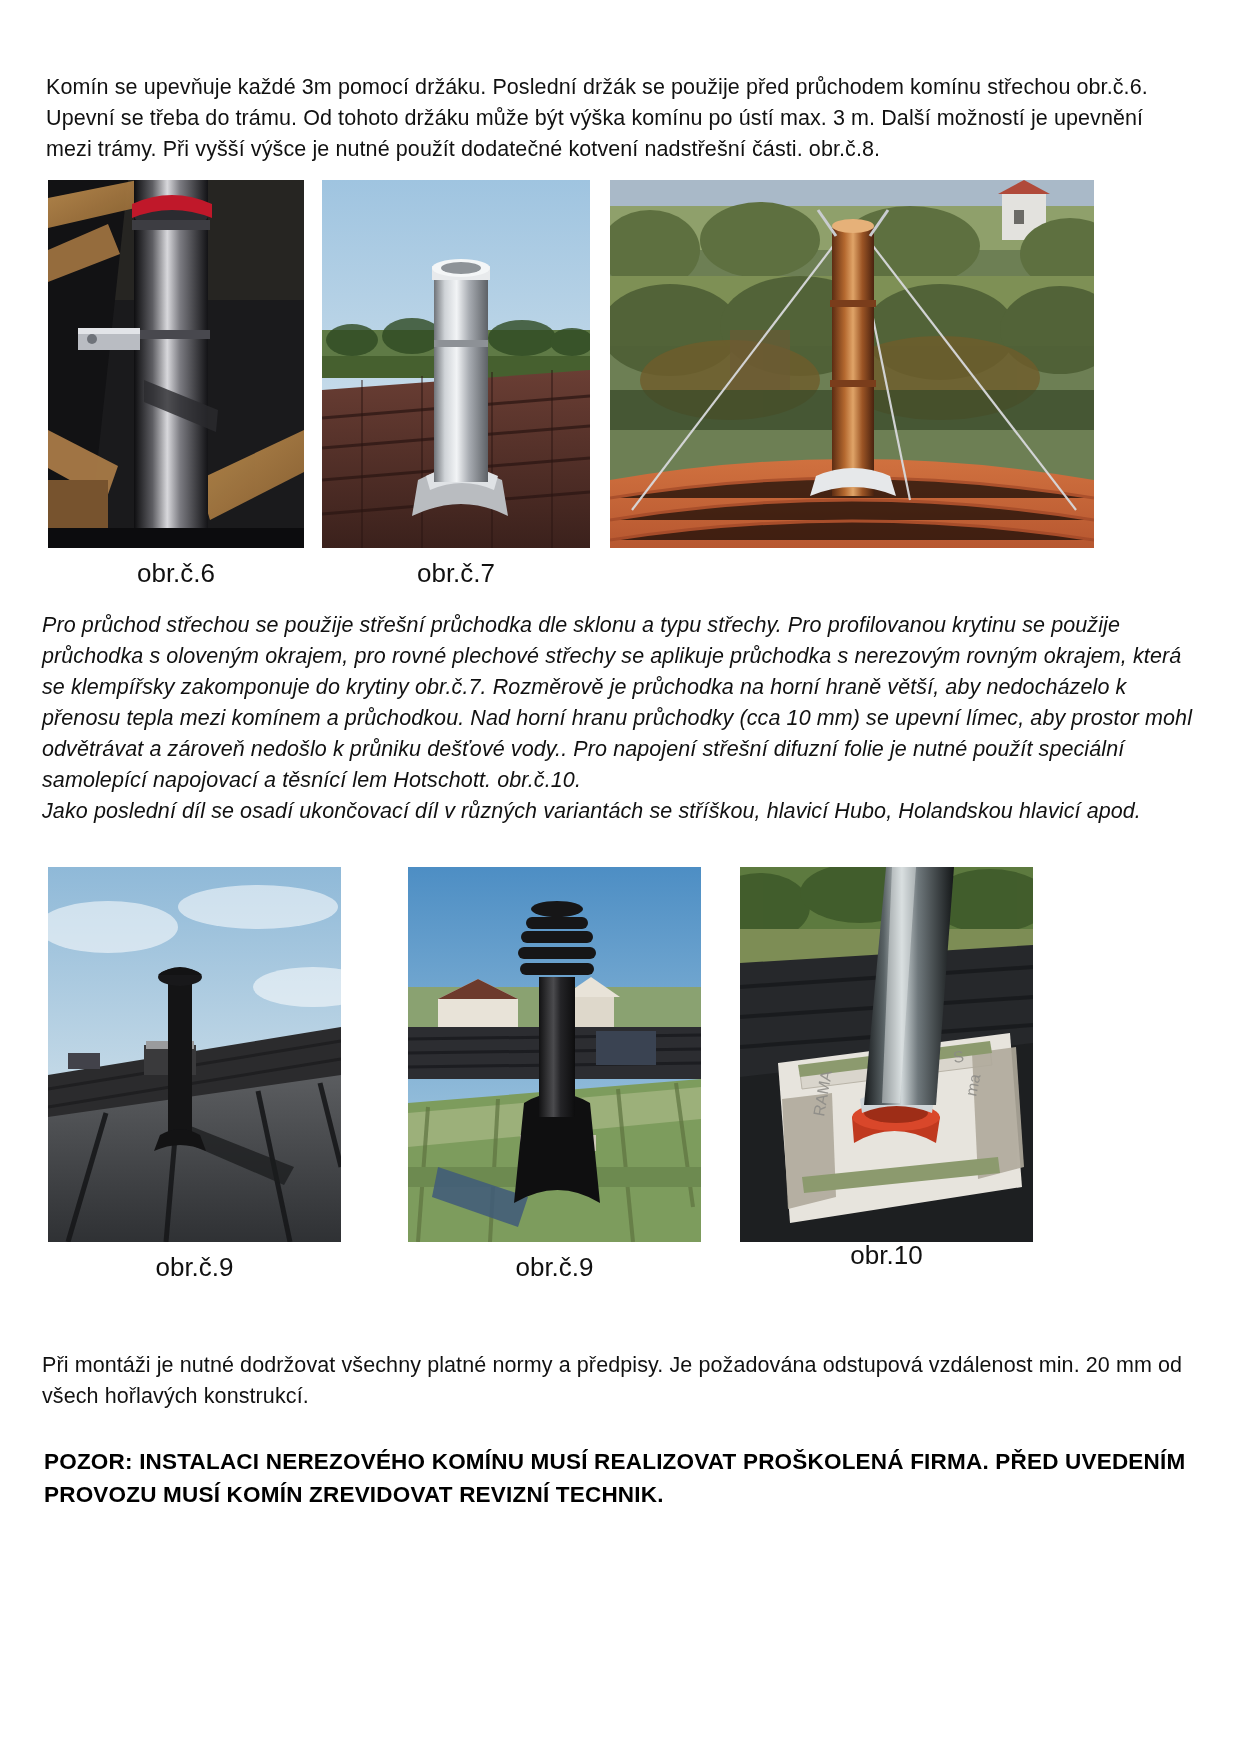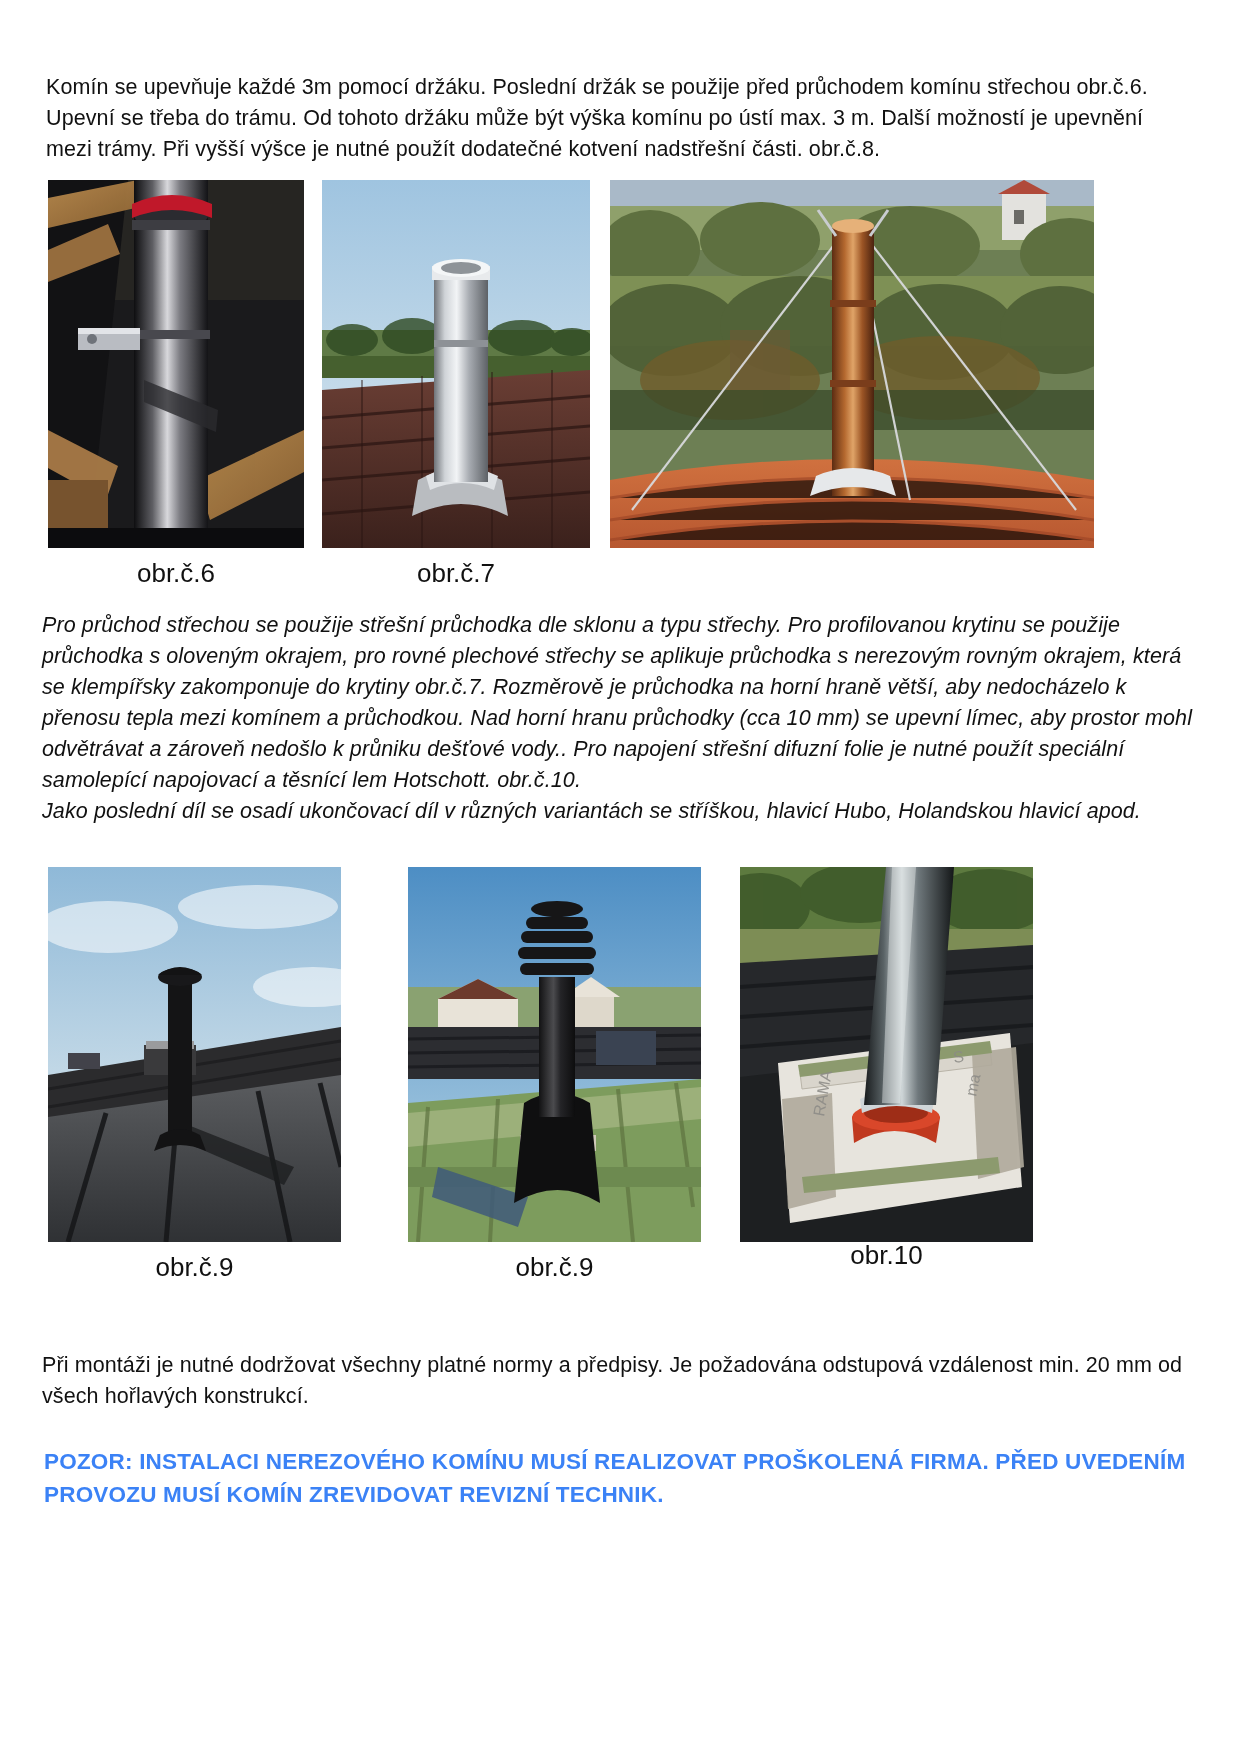--- a/index.html
+++ b/index.html
@@ -34,21 +34,21 @@
   .para.p2 { left: 42px; top: 588px; width: 1155px; font-style: italic; }
   .para.p3 { left: 42px; top: 1328px; width: 1150px; }
 
   .warning {
     position: absolute;
     left: 44px; top: 1422px;
     width: 1150px;
     font-size: 22.5px;
     line-height: 33px;
     font-weight: bold;
-    color: #3b82f6;
+    color: #000000;
     letter-spacing: 0.2px;
   }
 
   
   .imgrow { position: absolute; }
   .row1 { left: 0; top: 180px; width: 1240px; height: 370px; }
   .row2 { left: 0; top: 867px; width: 1240px; height: 385px; }
 
   .photo {
     position: absolute;

